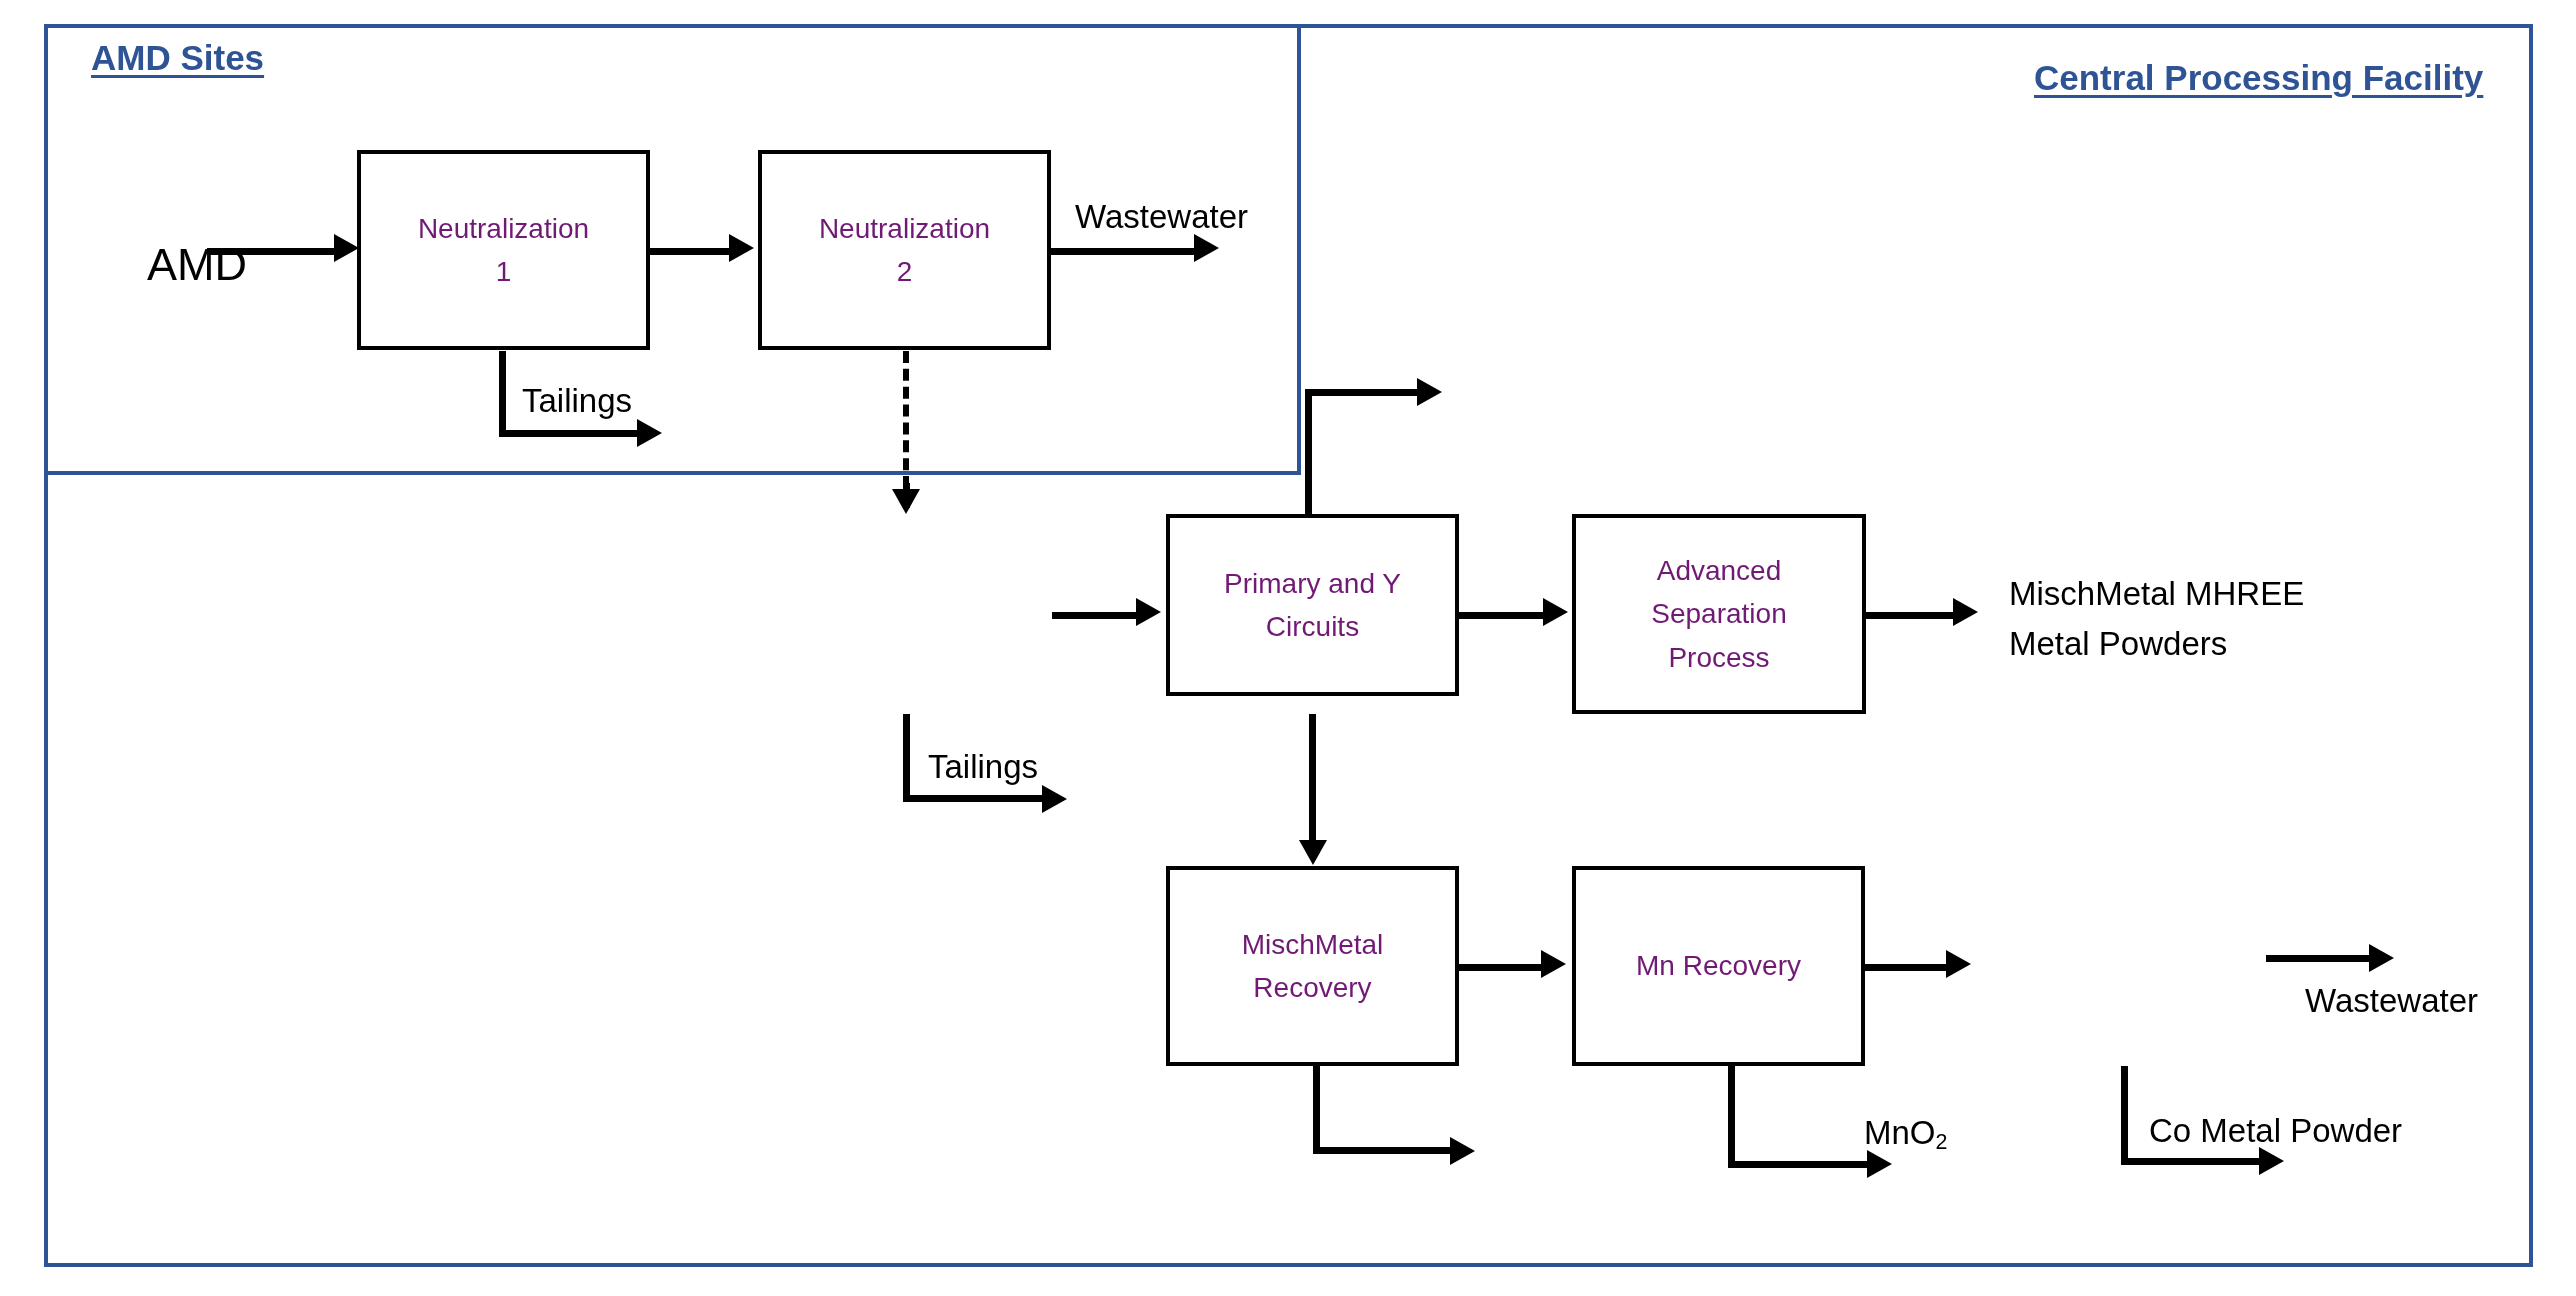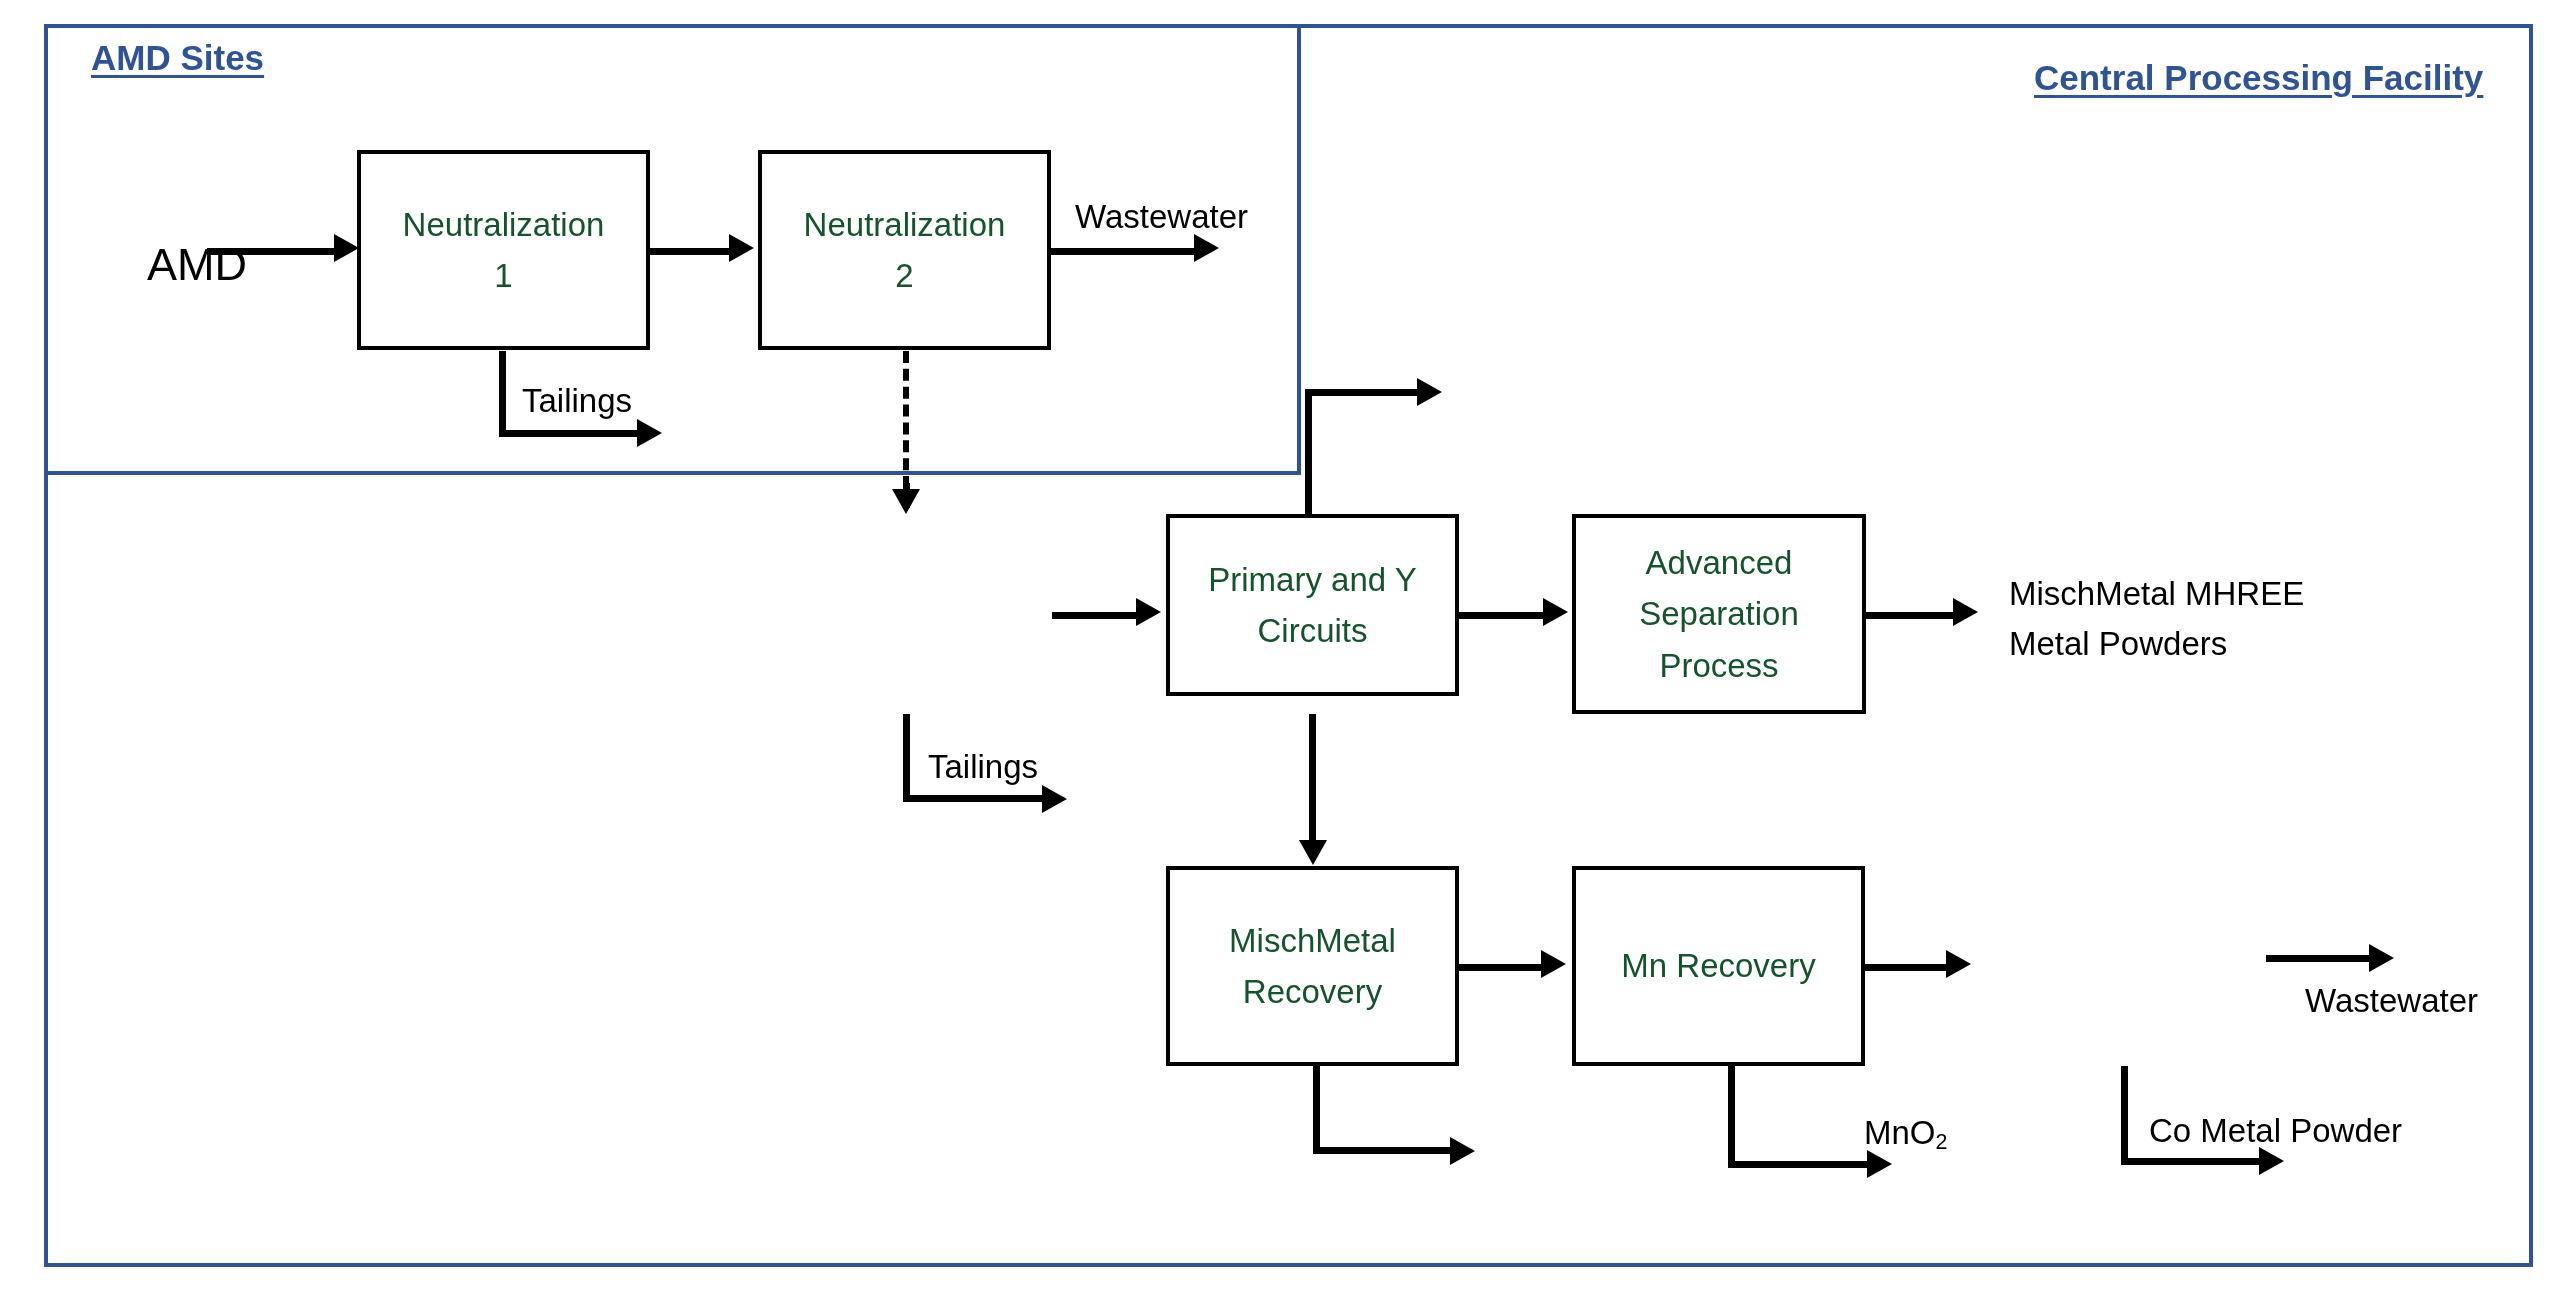--- a/index.html
+++ b/index.html
@@ -43,22 +43,22 @@
   
   .pbox {
     position: absolute;
     border: 4.1px solid #000000;
     box-sizing: border-box;
     background: #ffffff;
     display: flex;
     align-items: center;
     justify-content: center;
     text-align: center;
-    font-size: 33px;
-    color: #14532d;
+    font-size: 28px;
+    color: #701a75;
     line-height: 1.55;
     padding: 0 6.6px;
   }
 
   
   .lbl {
     position: absolute;
     font-size: 33px;
     color: #000000;
     white-space: nowrap;

